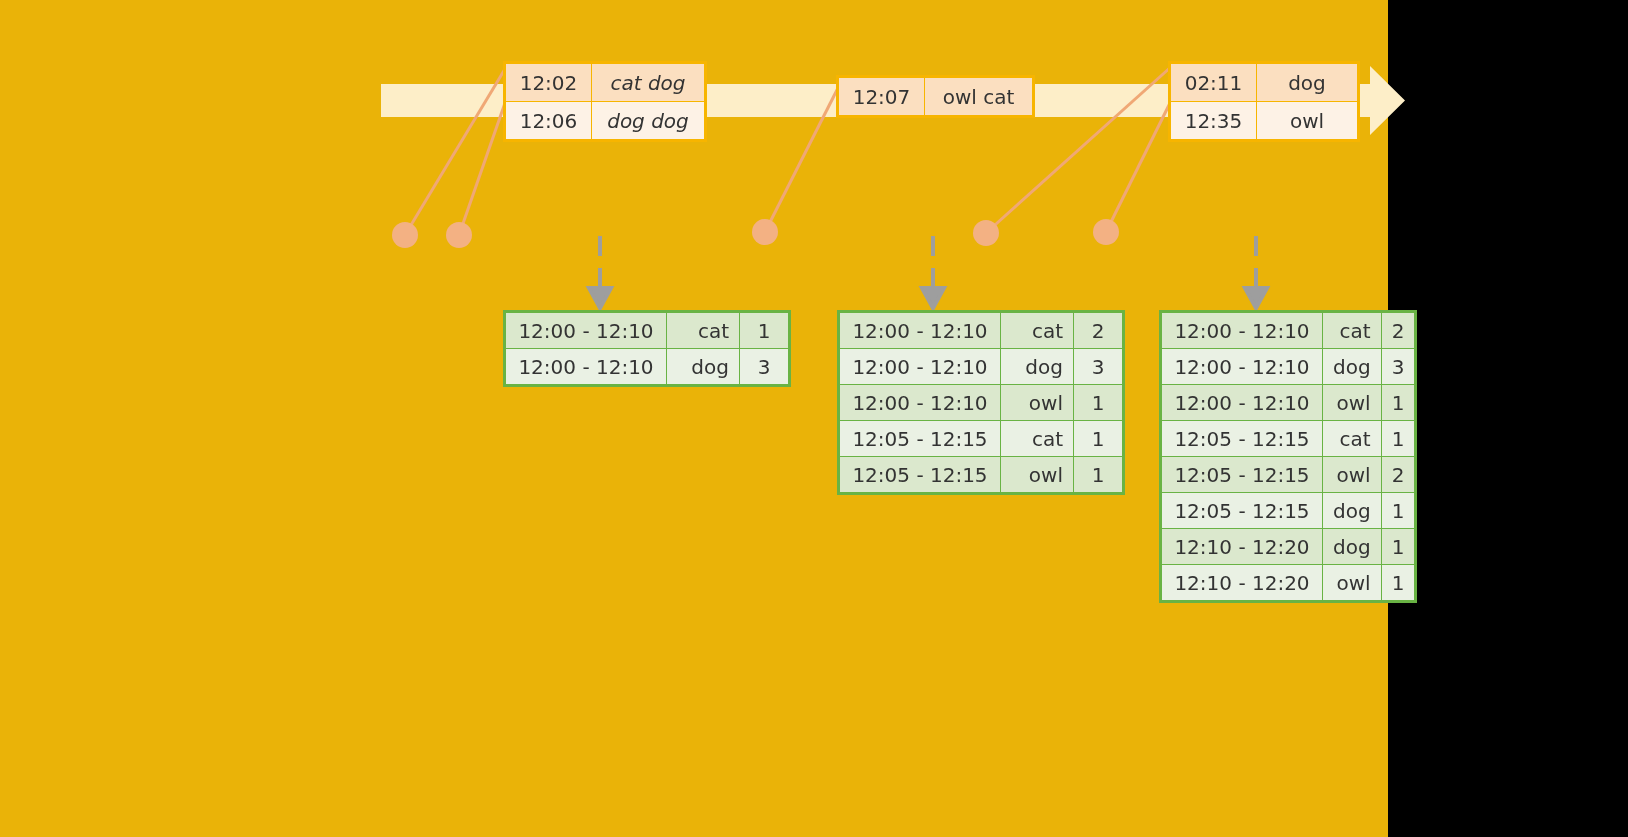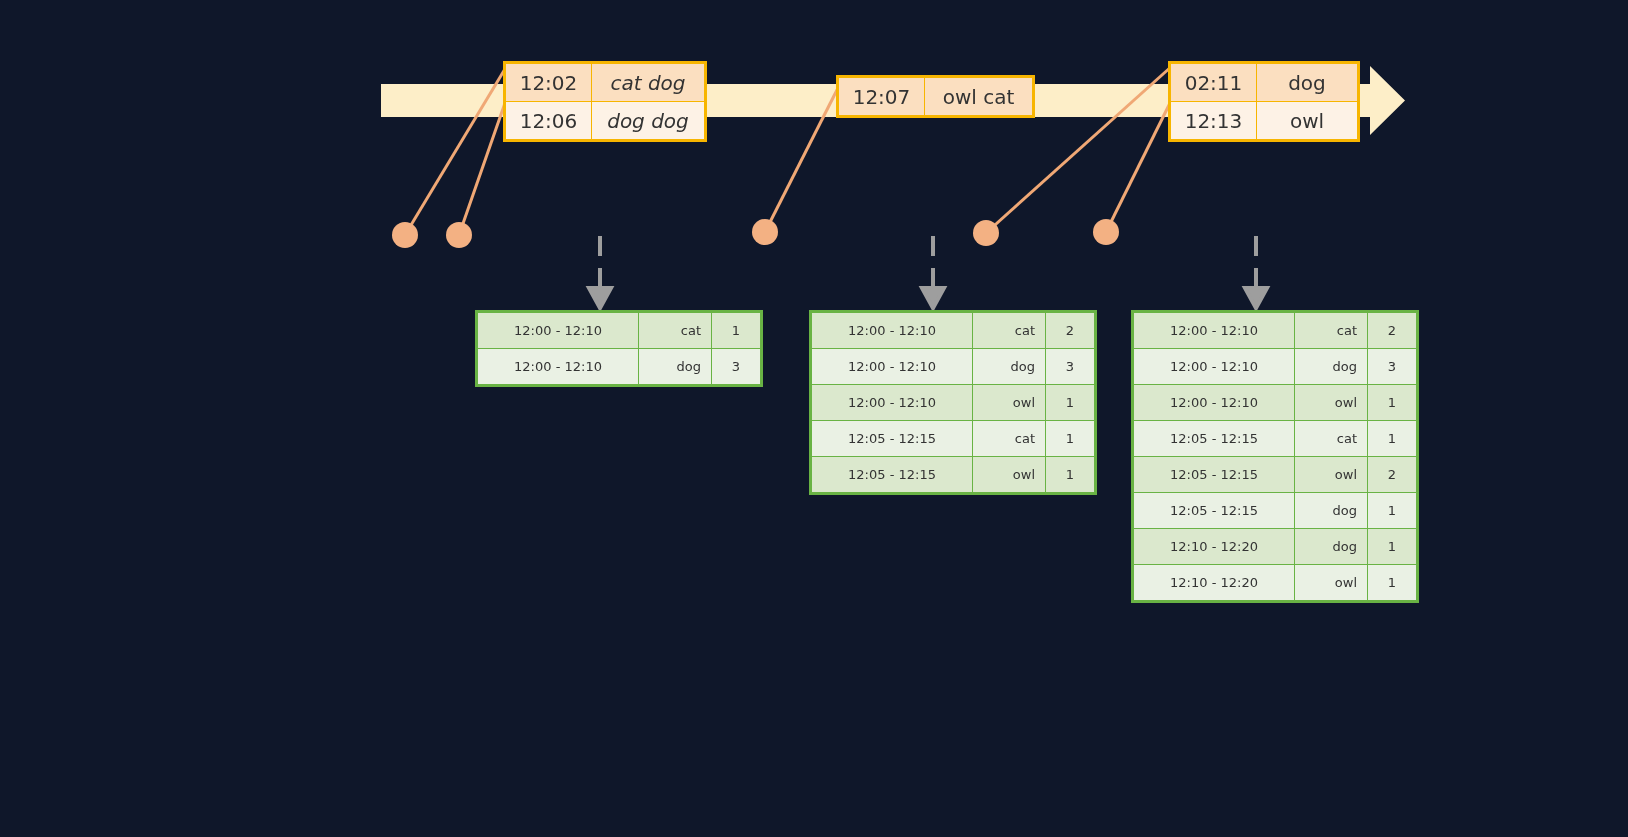--- a/index.html
+++ b/index.html
@@ -10,23 +10,23 @@
   body {
     width: 1628px;
     height: 837px;
     position: relative;
     overflow: hidden;
     font-family: "DejaVu Sans", sans-serif;
   }
   #stage {
     position: absolute;
     left: 0; top: 0;
-    width: 1628px;
+    width: 1388px;
     height: 837px;
-    background: #0f172a;
+    background: #eab308;
   }
   svg.layer {
     position: absolute;
     left: 0; top: 0;
     width: 1628px;
     height: 837px;
     pointer-events: none;
   }
 
   
@@ -56,22 +56,23 @@
   #event-box-2 { left: 836px; top: 75px; }
   #event-box-2 .ev-words { width: 107px; }
   #event-box-3 { left: 1168px; top: 61px; }
   #event-box-3 .ev-words { width: 100px; }
 
   
   .result-table {
     position: absolute;
     border-collapse: collapse;
     border: 3px solid #69b344;
-    font-size: 13px;
+    font-size: 20px;
     color: #333333;
+    margin-left: 28px;
   }
   .result-table td {
     border: 1.5px solid #69b344;
     padding: 0 10px;
     height: 35px;
     white-space: nowrap;
     font-family: "DejaVu Sans", sans-serif;
   }
   .result-table tr:nth-child(odd) td { background: #dbe8cd; }
   .result-table tr:nth-child(even) td { background: #eaf1e4; }
@@ -150,21 +151,21 @@
     </tbody>
   </table>
 
   <table class="event-table" id="event-box-3">
     <tbody>
       <tr>
         <td class="ev-time">02:11</td>
         <td class="ev-words">dog</td>
       </tr>
       <tr>
-        <td class="ev-time">12:13</td>
+        <td class="ev-time">12:35</td>
         <td class="ev-words">owl</td>
       </tr>
     </tbody>
   </table>
 
   <table class="result-table" id="result-table-1">
     <tbody>
         <tr>
           <td class="rt-window">12:00 - 12:10</td>
           <td class="rt-word">cat</td>

